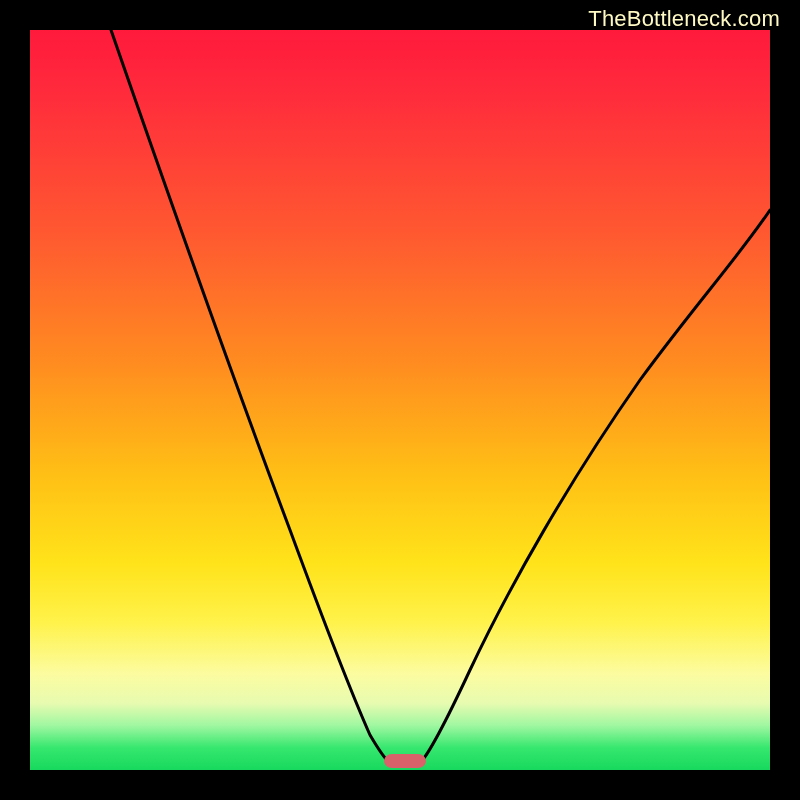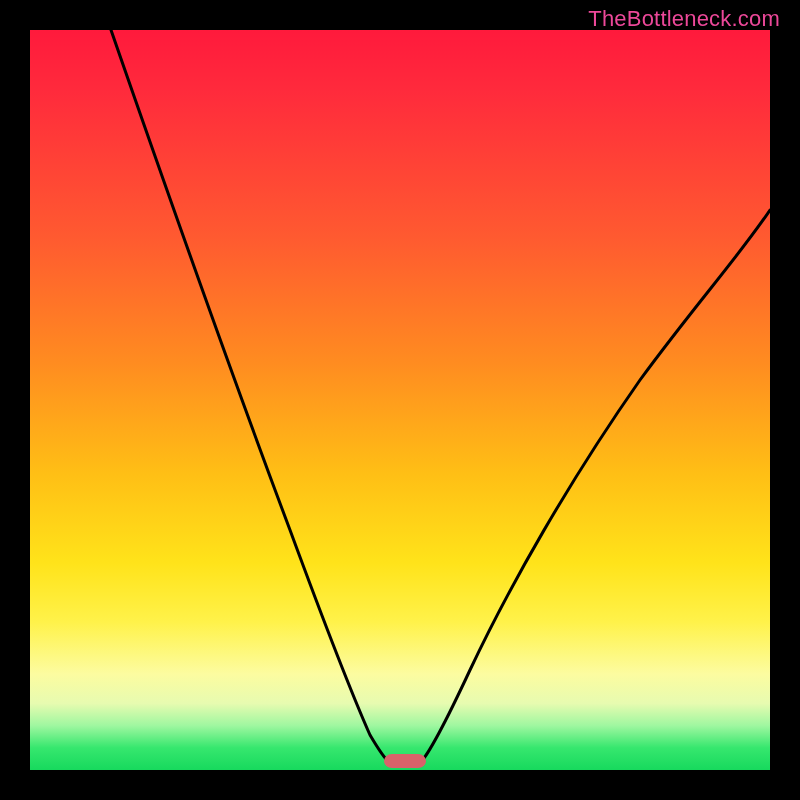--- a/index.html
+++ b/index.html
@@ -14,21 +14,21 @@
   .frame {
     position: relative;
     width: 800px;
     height: 800px;
     background: #000;
   }
   .watermark {
     position: absolute;
     top: 6px;
     right: 20px;
-    color: #ec4899;
+    color: #fef9c3;
     font-size: 22px;
     font-weight: 500;
     letter-spacing: 0.2px;
     z-index: 10;
   }
   .plot-area {
     position: absolute;
     left: 30px;
     top: 30px;
     width: 740px;

